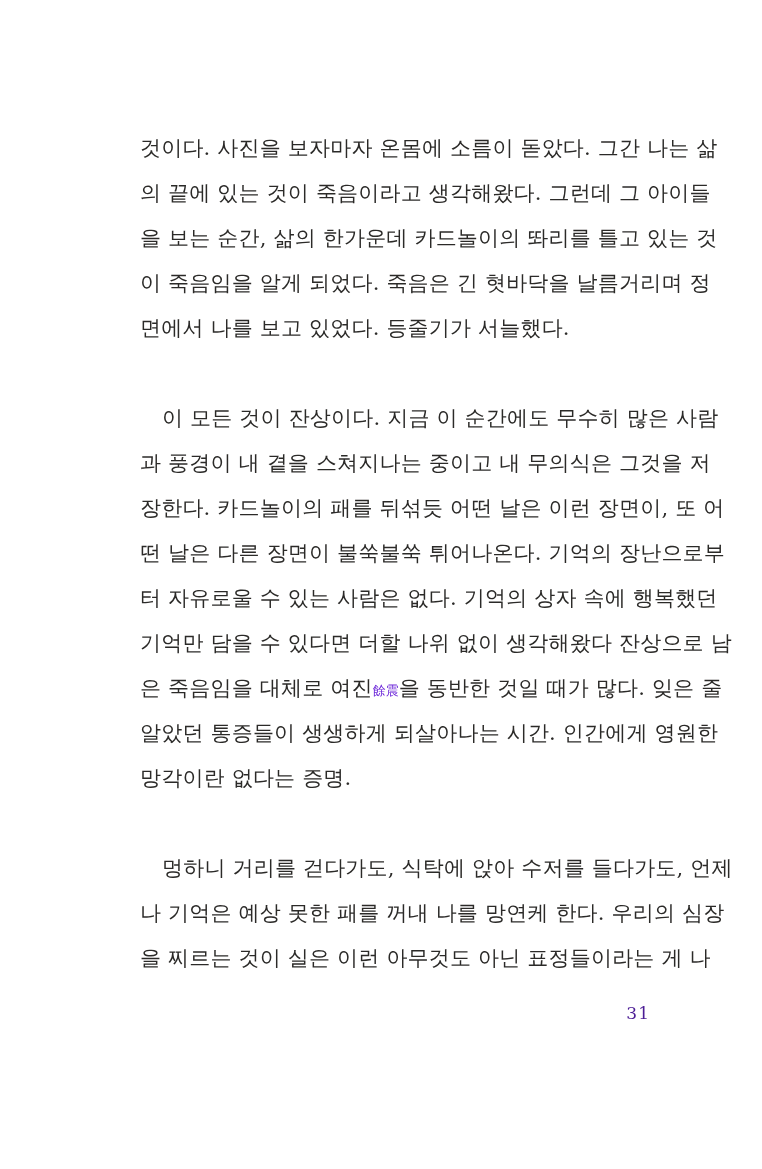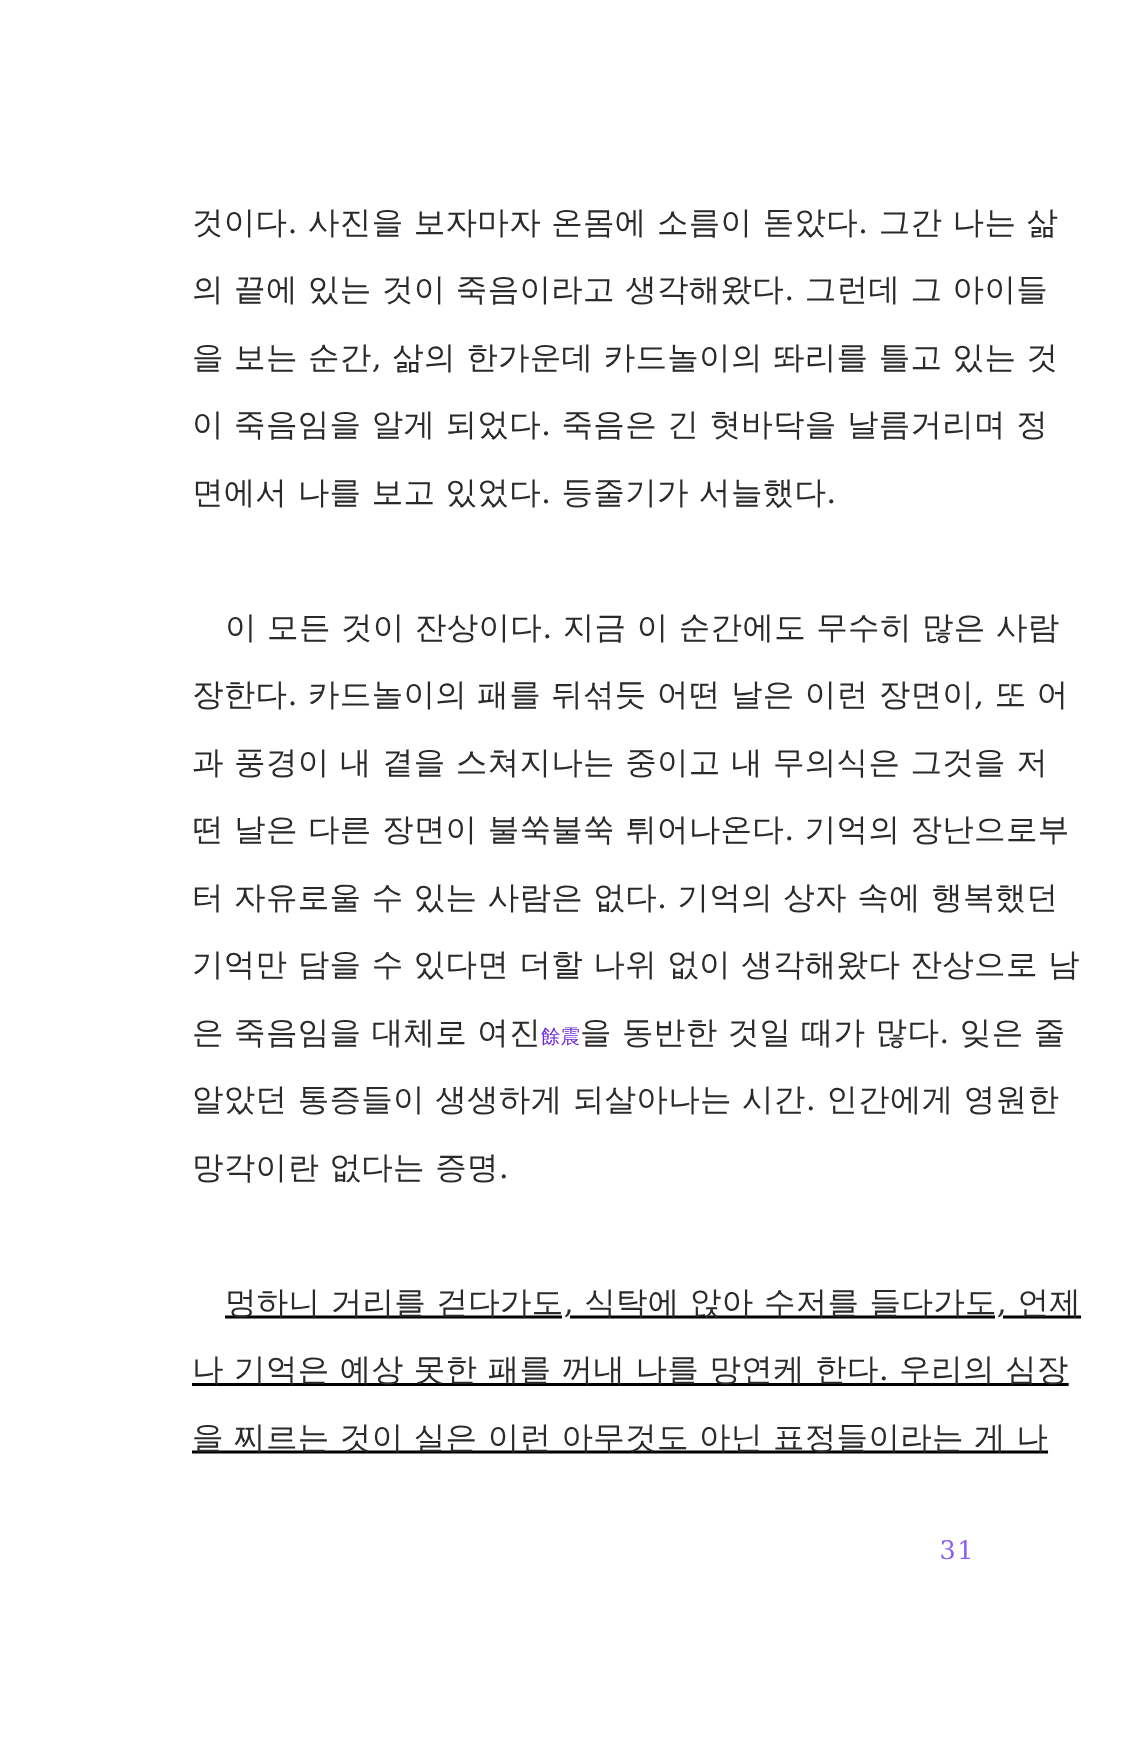--- a/index.html
+++ b/index.html
@@ -19,25 +19,24 @@
     inset: 0;
     background: #ffffff;
   }
   .text-block {
     position: absolute;
     left: 128px;
     top: 126px;
     width: 522px;
   }
   .para {
-    margin: 0 0 45px 0;
+    margin: 0 0 45px 12px;
   }
   .para:last-child {
     margin-bottom: 0;
-    text-decoration: underline;
   }
   .line {
     font-size: 21px;
     line-height: 45px;
     height: 45px;
     color: #2b2a28;
     white-space: nowrap;
     letter-spacing: 0.2px;
   }
   .line.fill {
@@ -51,47 +50,47 @@
   .line.indent {
     text-indent: 22px;
   }
   .hanja {
     font-size: 13px;
     color: #6d28d9;
     letter-spacing: 0;
   }
   .page-number {
     position: absolute;
-    top: 1022px;
+    top: 1001px;
     right: 112px;
     font-size: 17px;
     line-height: 24px;
-    color: #8b5cf6;
+    color: #4c1d95;
     letter-spacing: 1px;
   }
 </style>
 </head>
 <body>
 
 <div class="page">
 
   <div class="text-block">
 
     <div class="para">
       <div class="line fill">것이다. 사진을 보자마자 온몸에 소름이 돋았다. 그간 나는 삶</div>
       <div class="line fill">의 끝에 있는 것이 죽음이라고 생각해왔다. 그런데 그 아이들</div>
       <div class="line fill">을 보는 순간, 삶의 한가운데 카드놀이의 똬리를 틀고 있는 것</div>
       <div class="line fill">이 죽음임을 알게 되었다. 죽음은 긴 혓바닥을 날름거리며 정</div>
       <div class="line short">면에서 나를 보고 있었다. 등줄기가 서늘했다.</div>
     </div>
 
     <div class="para">
       <div class="line fill indent">이 모든 것이 잔상이다. 지금 이 순간에도 무수히 많은 사람</div>
+      <div class="line fill">과 풍경이 내 곁을 스쳐지나는 중이고 내 무의식은 그것을 저</div>
       <div class="line fill">장한다. 카드놀이의 패를 뒤섞듯 어떤 날은 이런 장면이, 또 어</div>
-      <div class="line fill">과 풍경이 내 곁을 스쳐지나는 중이고 내 무의식은 그것을 저</div>
       <div class="line fill">떤 날은 다른 장면이 불쑥불쑥 튀어나온다. 기억의 장난으로부</div>
       <div class="line fill">터 자유로울 수 있는 사람은 없다. 기억의 상자 속에 행복했던</div>
       <div class="line fill">기억만 담을 수 있다면 더할 나위 없이 생각해왔다 잔상으로 남</div>
       <div class="line fill">
         <span>은 죽음임을 대체로 여진</span><span class="hanja">餘震</span><span>을 동반한 것일 때가 많다. 잊은 줄</span>
       </div>
       <div class="line fill">알았던 통증들이 생생하게 되살아나는 시간. 인간에게 영원한</div>
       <div class="line short">망각이란 없다는 증명.</div>
     </div>
 

